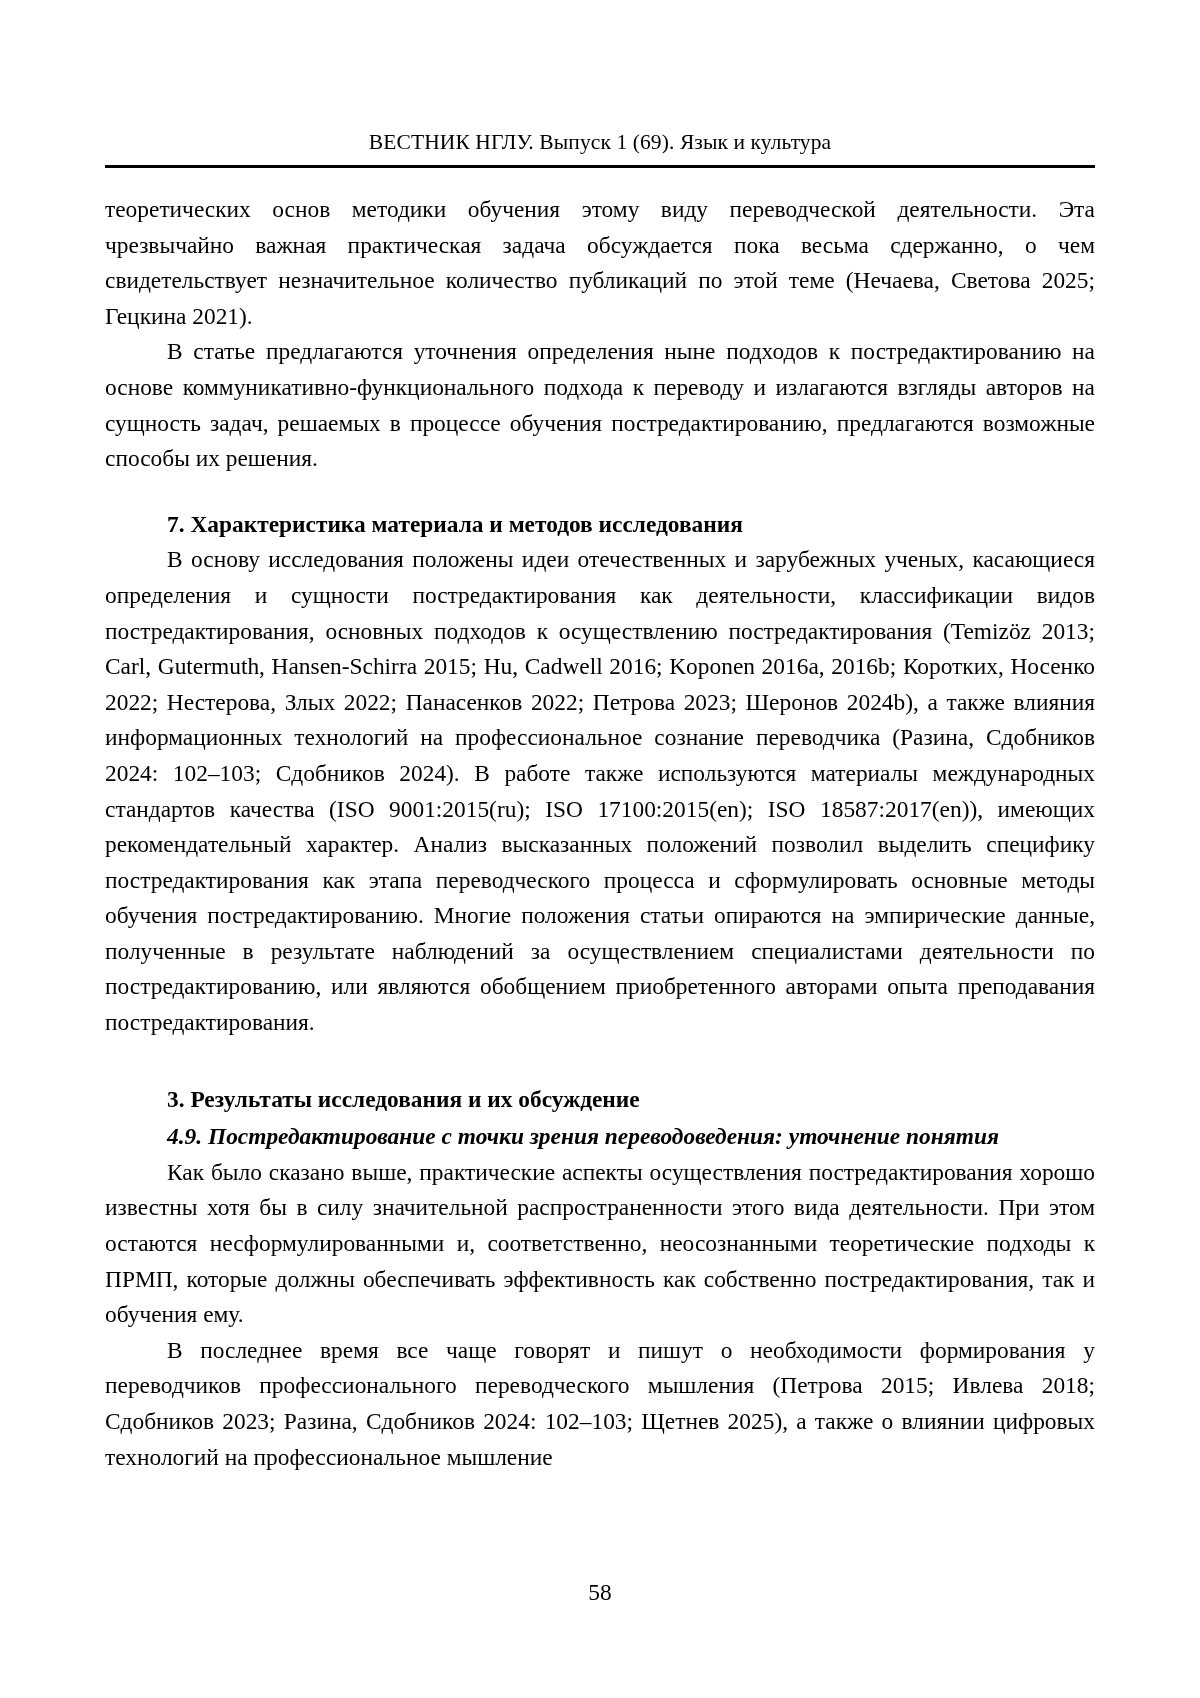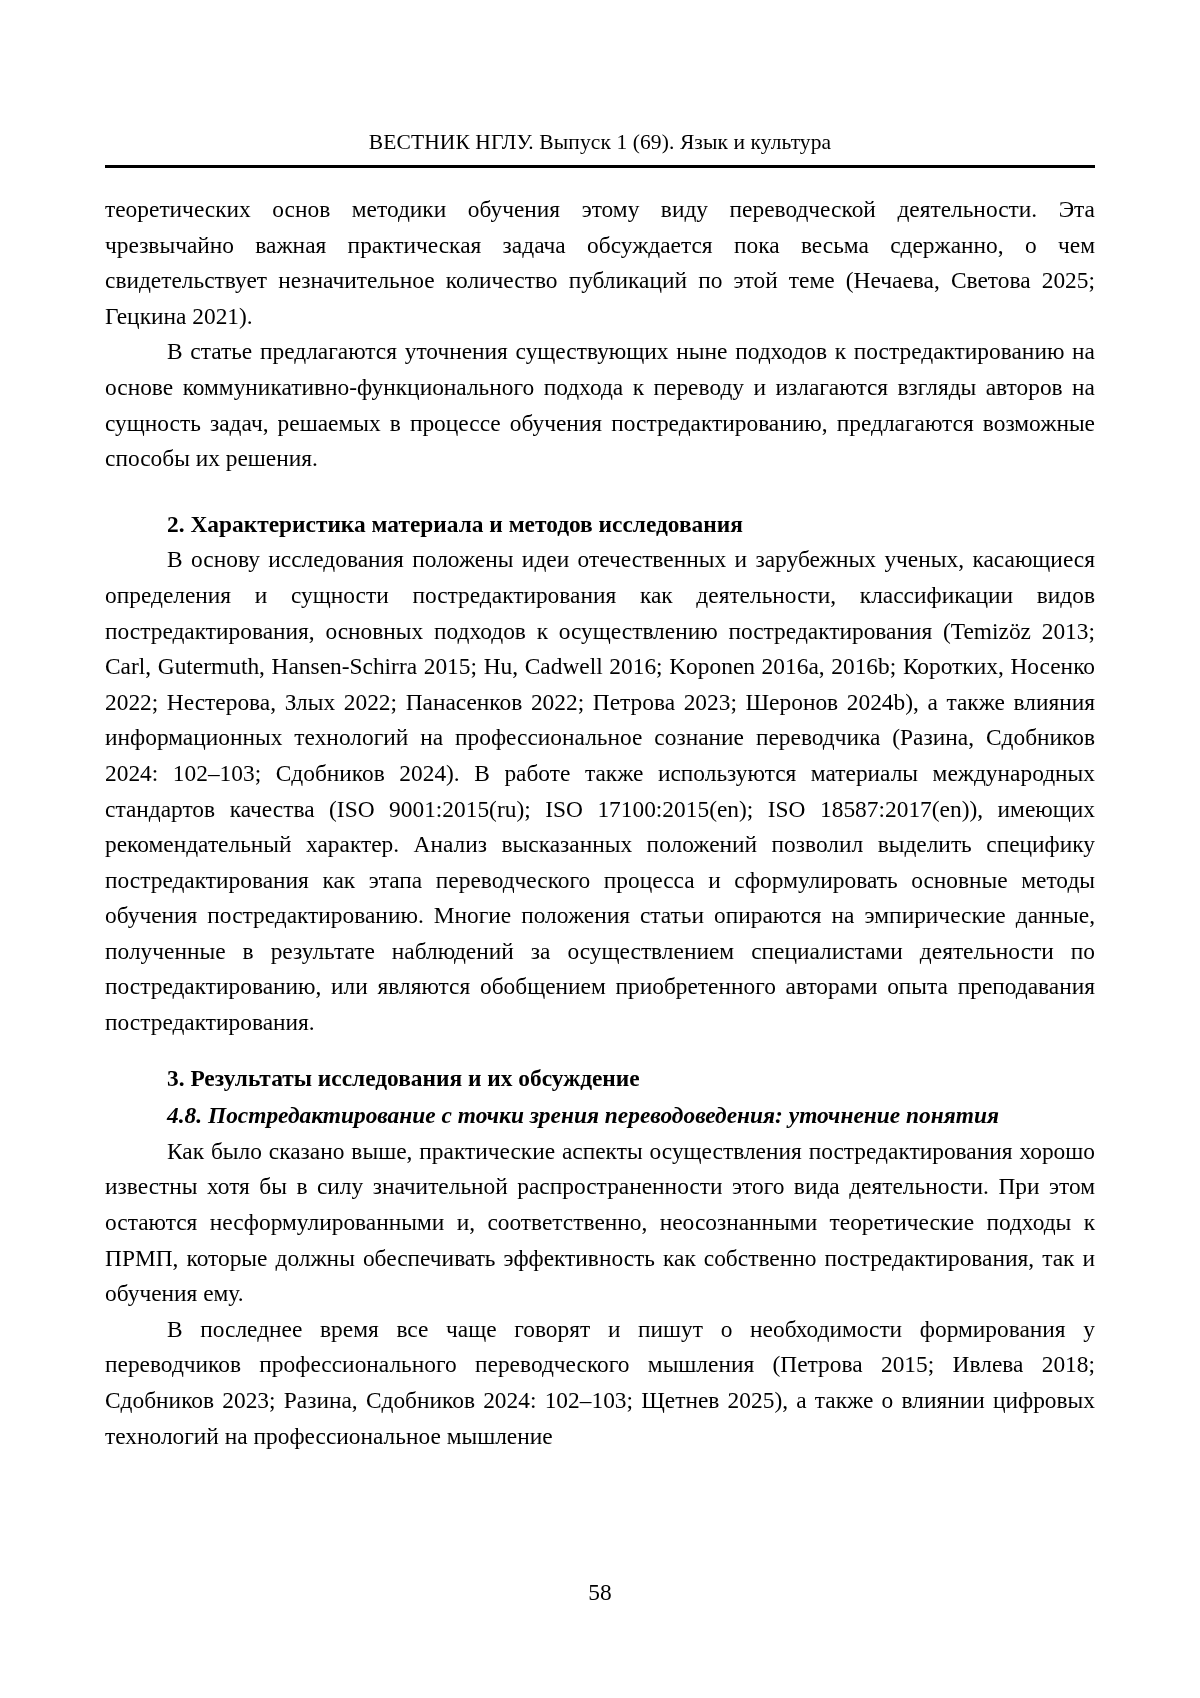--- a/index.html
+++ b/index.html
@@ -50,21 +50,21 @@
     text-indent: 0;
   }
   .section-heading {
     font-weight: bold;
     text-indent: 62px;
     text-align: left;
     margin-top: 30px;
     margin-bottom: 0;
   }
   .section-heading.tight {
-    margin-top: 20px;
+    margin-top: 41px;
   }
   .subsection-heading {
     font-weight: bold;
     font-style: italic;
     text-indent: 62px;
     text-align: justify;
     margin-top: 2px;
   }
   .page-number {
     position: absolute;
@@ -80,29 +80,29 @@
 
 <div class="page">
 
   <div class="running-head">ВЕСТНИК НГЛУ. Выпуск 1 (69). Язык и культура</div>
   <hr class="head-rule">
 
   <div class="body-text">
 
     <p class="noindent">теоретических основ методики обучения этому виду переводческой деятельности. Эта чрезвычайно важная практическая задача обсуждается пока весьма сдержанно, о чем свидетельствует незначительное количество публикаций по этой теме (Нечаева, Светова 2025; Гецкина 2021).</p>
 
-    <p class="indent">В статье предлагаются уточнения существующих ныне подходов к постредактированию на основе коммуникативно-функционального подхода к переводу и излагаются взгляды авторов на сущность задач, решаемых в процессе обучения постредактированию, предлагаются возможные способы их решения.</p>
+    <p class="indent">В статье предлагаются уточнения определения ныне подходов к постредактированию на основе коммуникативно-функционального подхода к переводу и излагаются взгляды авторов на сущность задач, решаемых в процессе обучения постредактированию, предлагаются возможные способы их решения.</p>
 
-    <p class="section-heading">2. Характеристика материала и методов исследования</p>
+    <p class="section-heading">7. Характеристика материала и методов исследования</p>
 
     <p class="indent">В основу исследования положены идеи отечественных и зарубежных ученых, касающиеся определения и сущности постредактирования как деятельности, классификации видов постредактирования, основных подходов к осуществлению постредактирования (Temizöz 2013; Carl, Gutermuth, Hansen-Schirra 2015; Hu, Cadwell 2016; Koponen 2016a, 2016b; Коротких, Носенко 2022; Нестерова, Злых 2022; Панасенков 2022; Петрова 2023; Шеронов 2024b), а также влияния информационных технологий на профессиональное сознание переводчика (Разина, Сдобников 2024: 102–103; Сдобников 2024). В работе также используются материалы международных стандартов качества (ISO 9001:2015(ru); ISO 17100:2015(en); ISO 18587:2017(en)), имеющих рекомендательный характер. Анализ высказанных положений позволил выделить специфику постредактирования как этапа переводческого процесса и сформулировать основные методы обучения постредактированию. Многие положения статьи опираются на эмпирические данные, полученные в результате наблюдений за осуществлением специалистами деятельности по постредактированию, или являются обобщением приобретенного авторами опыта преподавания постредактирования.</p>
 
     <p class="section-heading tight">3. Результаты исследования и их обсуждение</p>
 
-    <p class="subsection-heading">4.8. Постредактирование с точки зрения переводоведения: уточнение понятия</p>
+    <p class="subsection-heading">4.9. Постредактирование с точки зрения переводоведения: уточнение понятия</p>
 
     <p class="indent">Как было сказано выше, практические аспекты осуществления постредактирования хорошо известны хотя бы в силу значительной распространенности этого вида деятельности. При этом остаются несформулированными и, соответственно, неосознанными теоретические подходы к ПРМП, которые должны обеспечивать эффективность как собственно постредактирования, так и обучения ему.</p>
 
     <p class="indent">В последнее время все чаще говорят и пишут о необходимости формирования у переводчиков профессионального переводческого мышления (Петрова 2015; Ивлева 2018; Сдобников 2023; Разина, Сдобников 2024: 102–103; Щетнев 2025), а также о влиянии цифровых технологий на профессиональное мышление</p>
 
   </div>
 
   <div class="page-number">58</div>
 
 </div>

